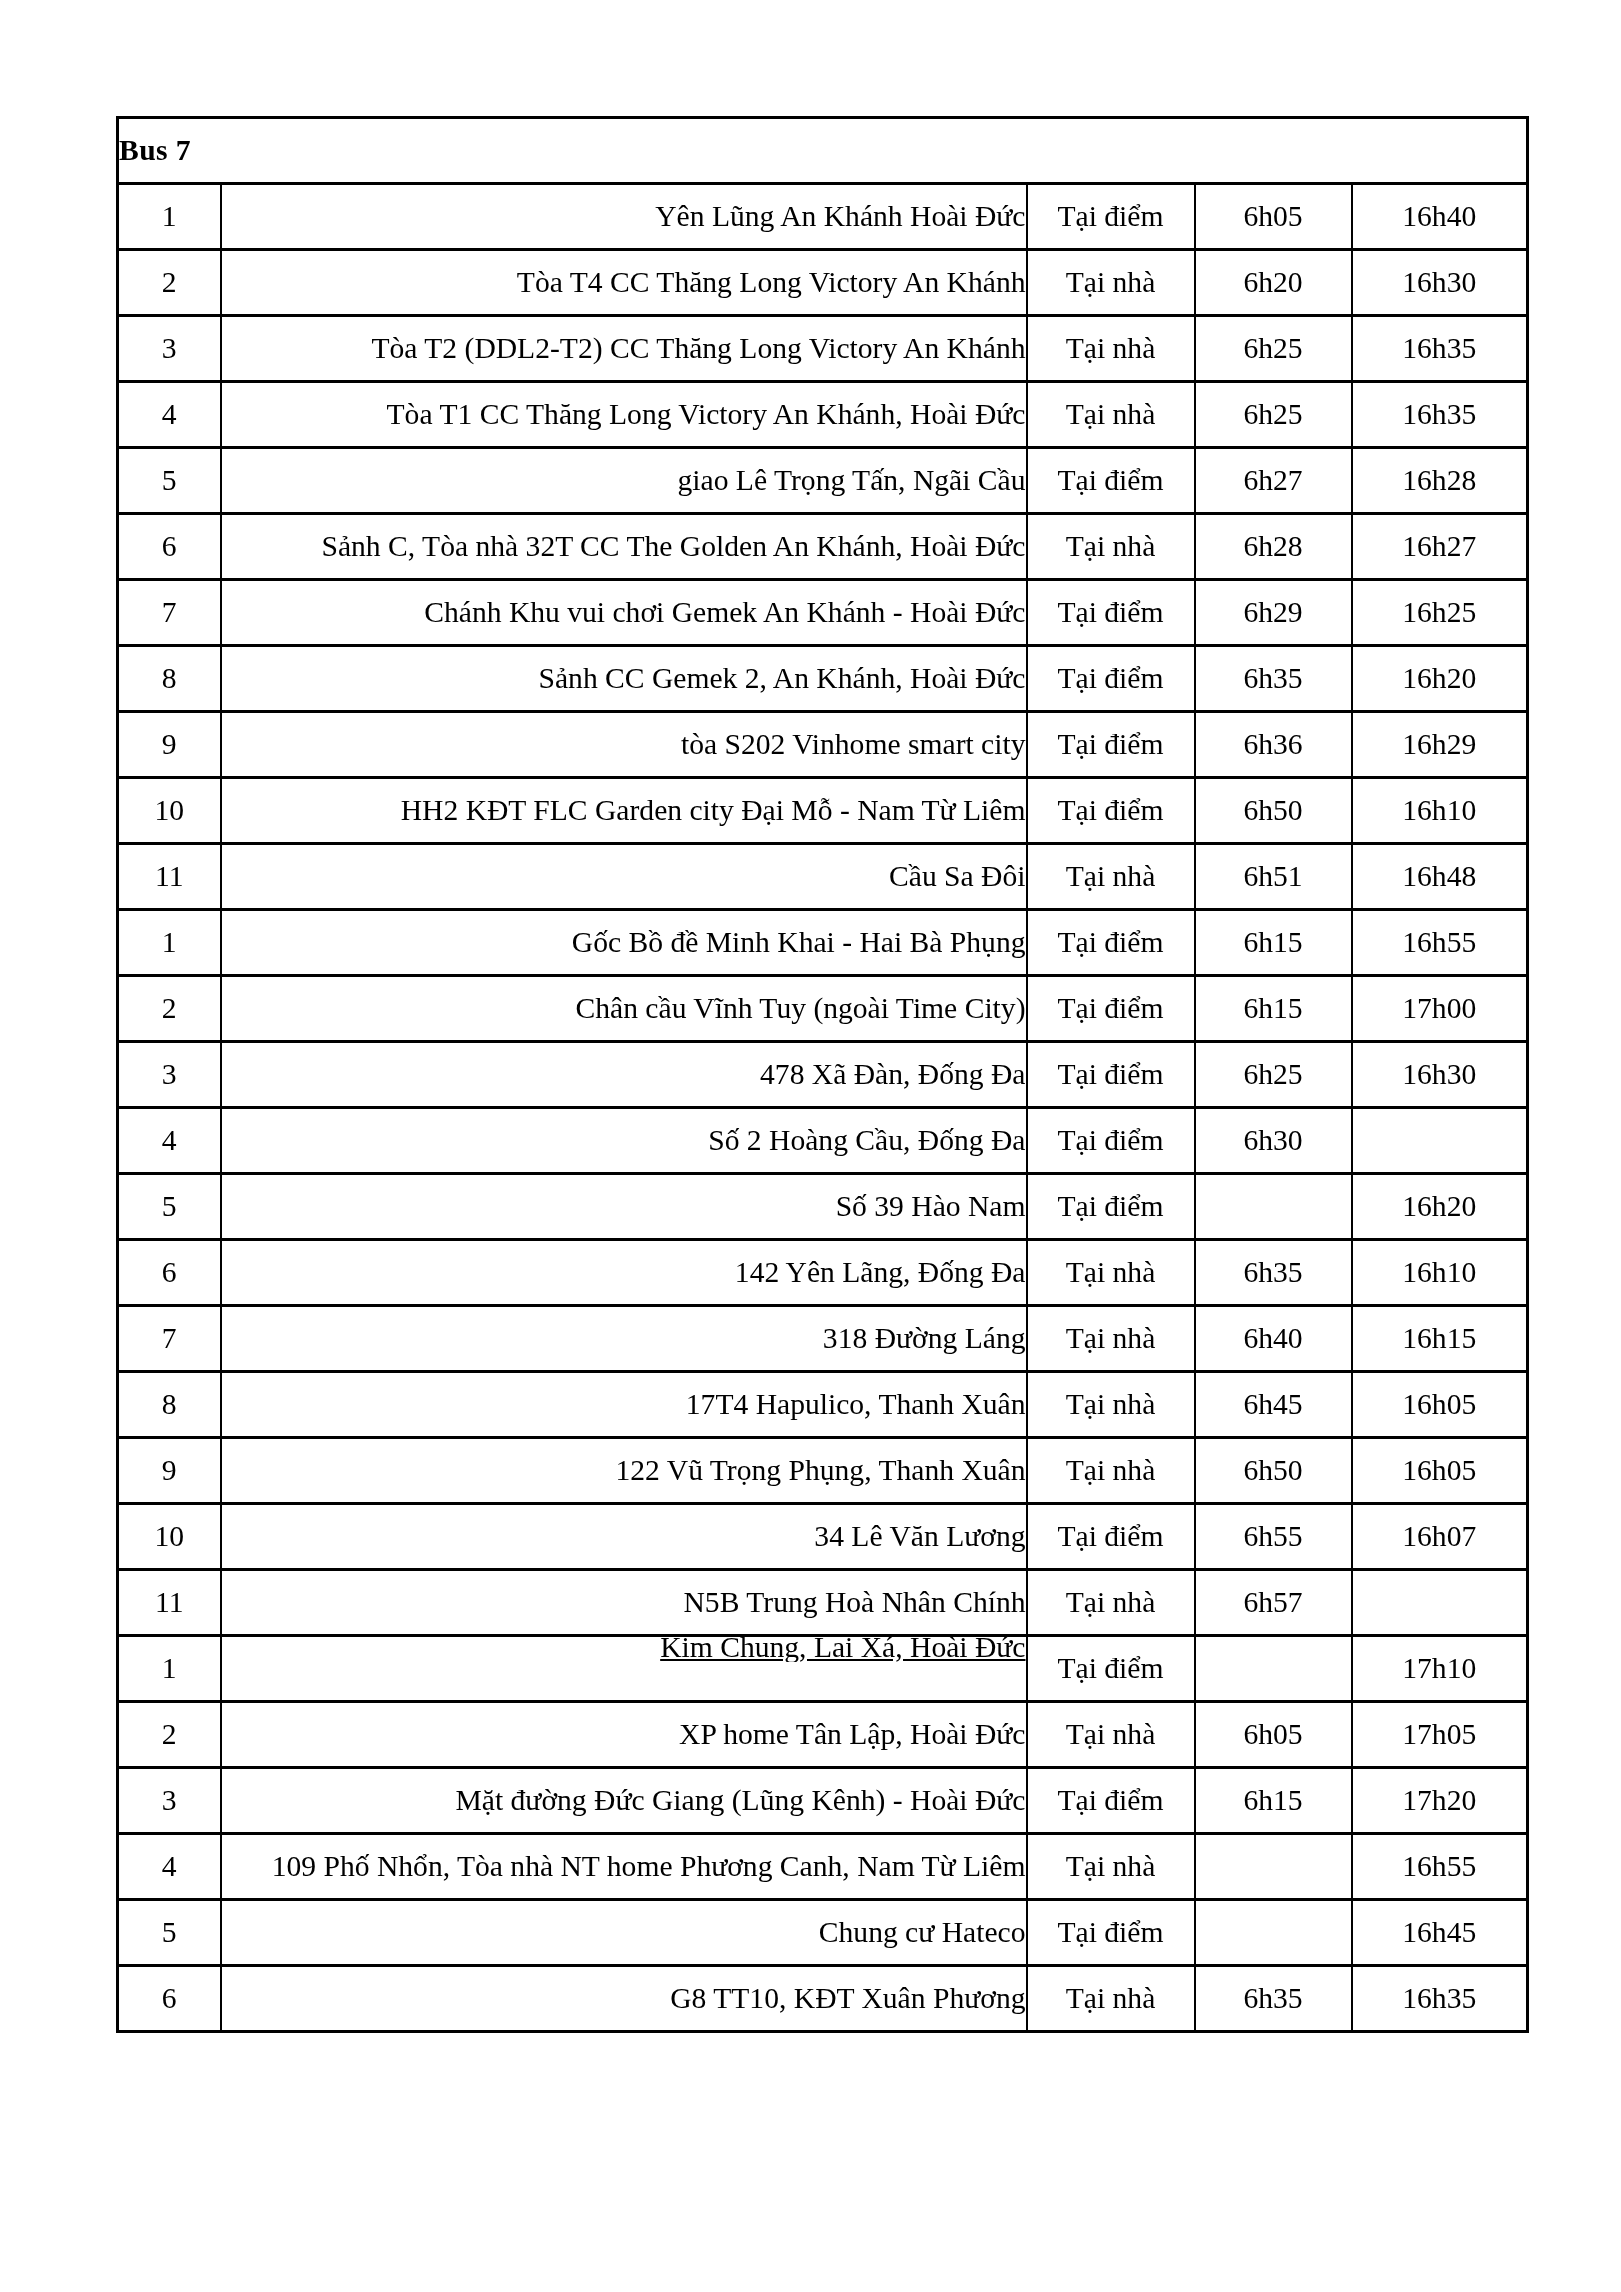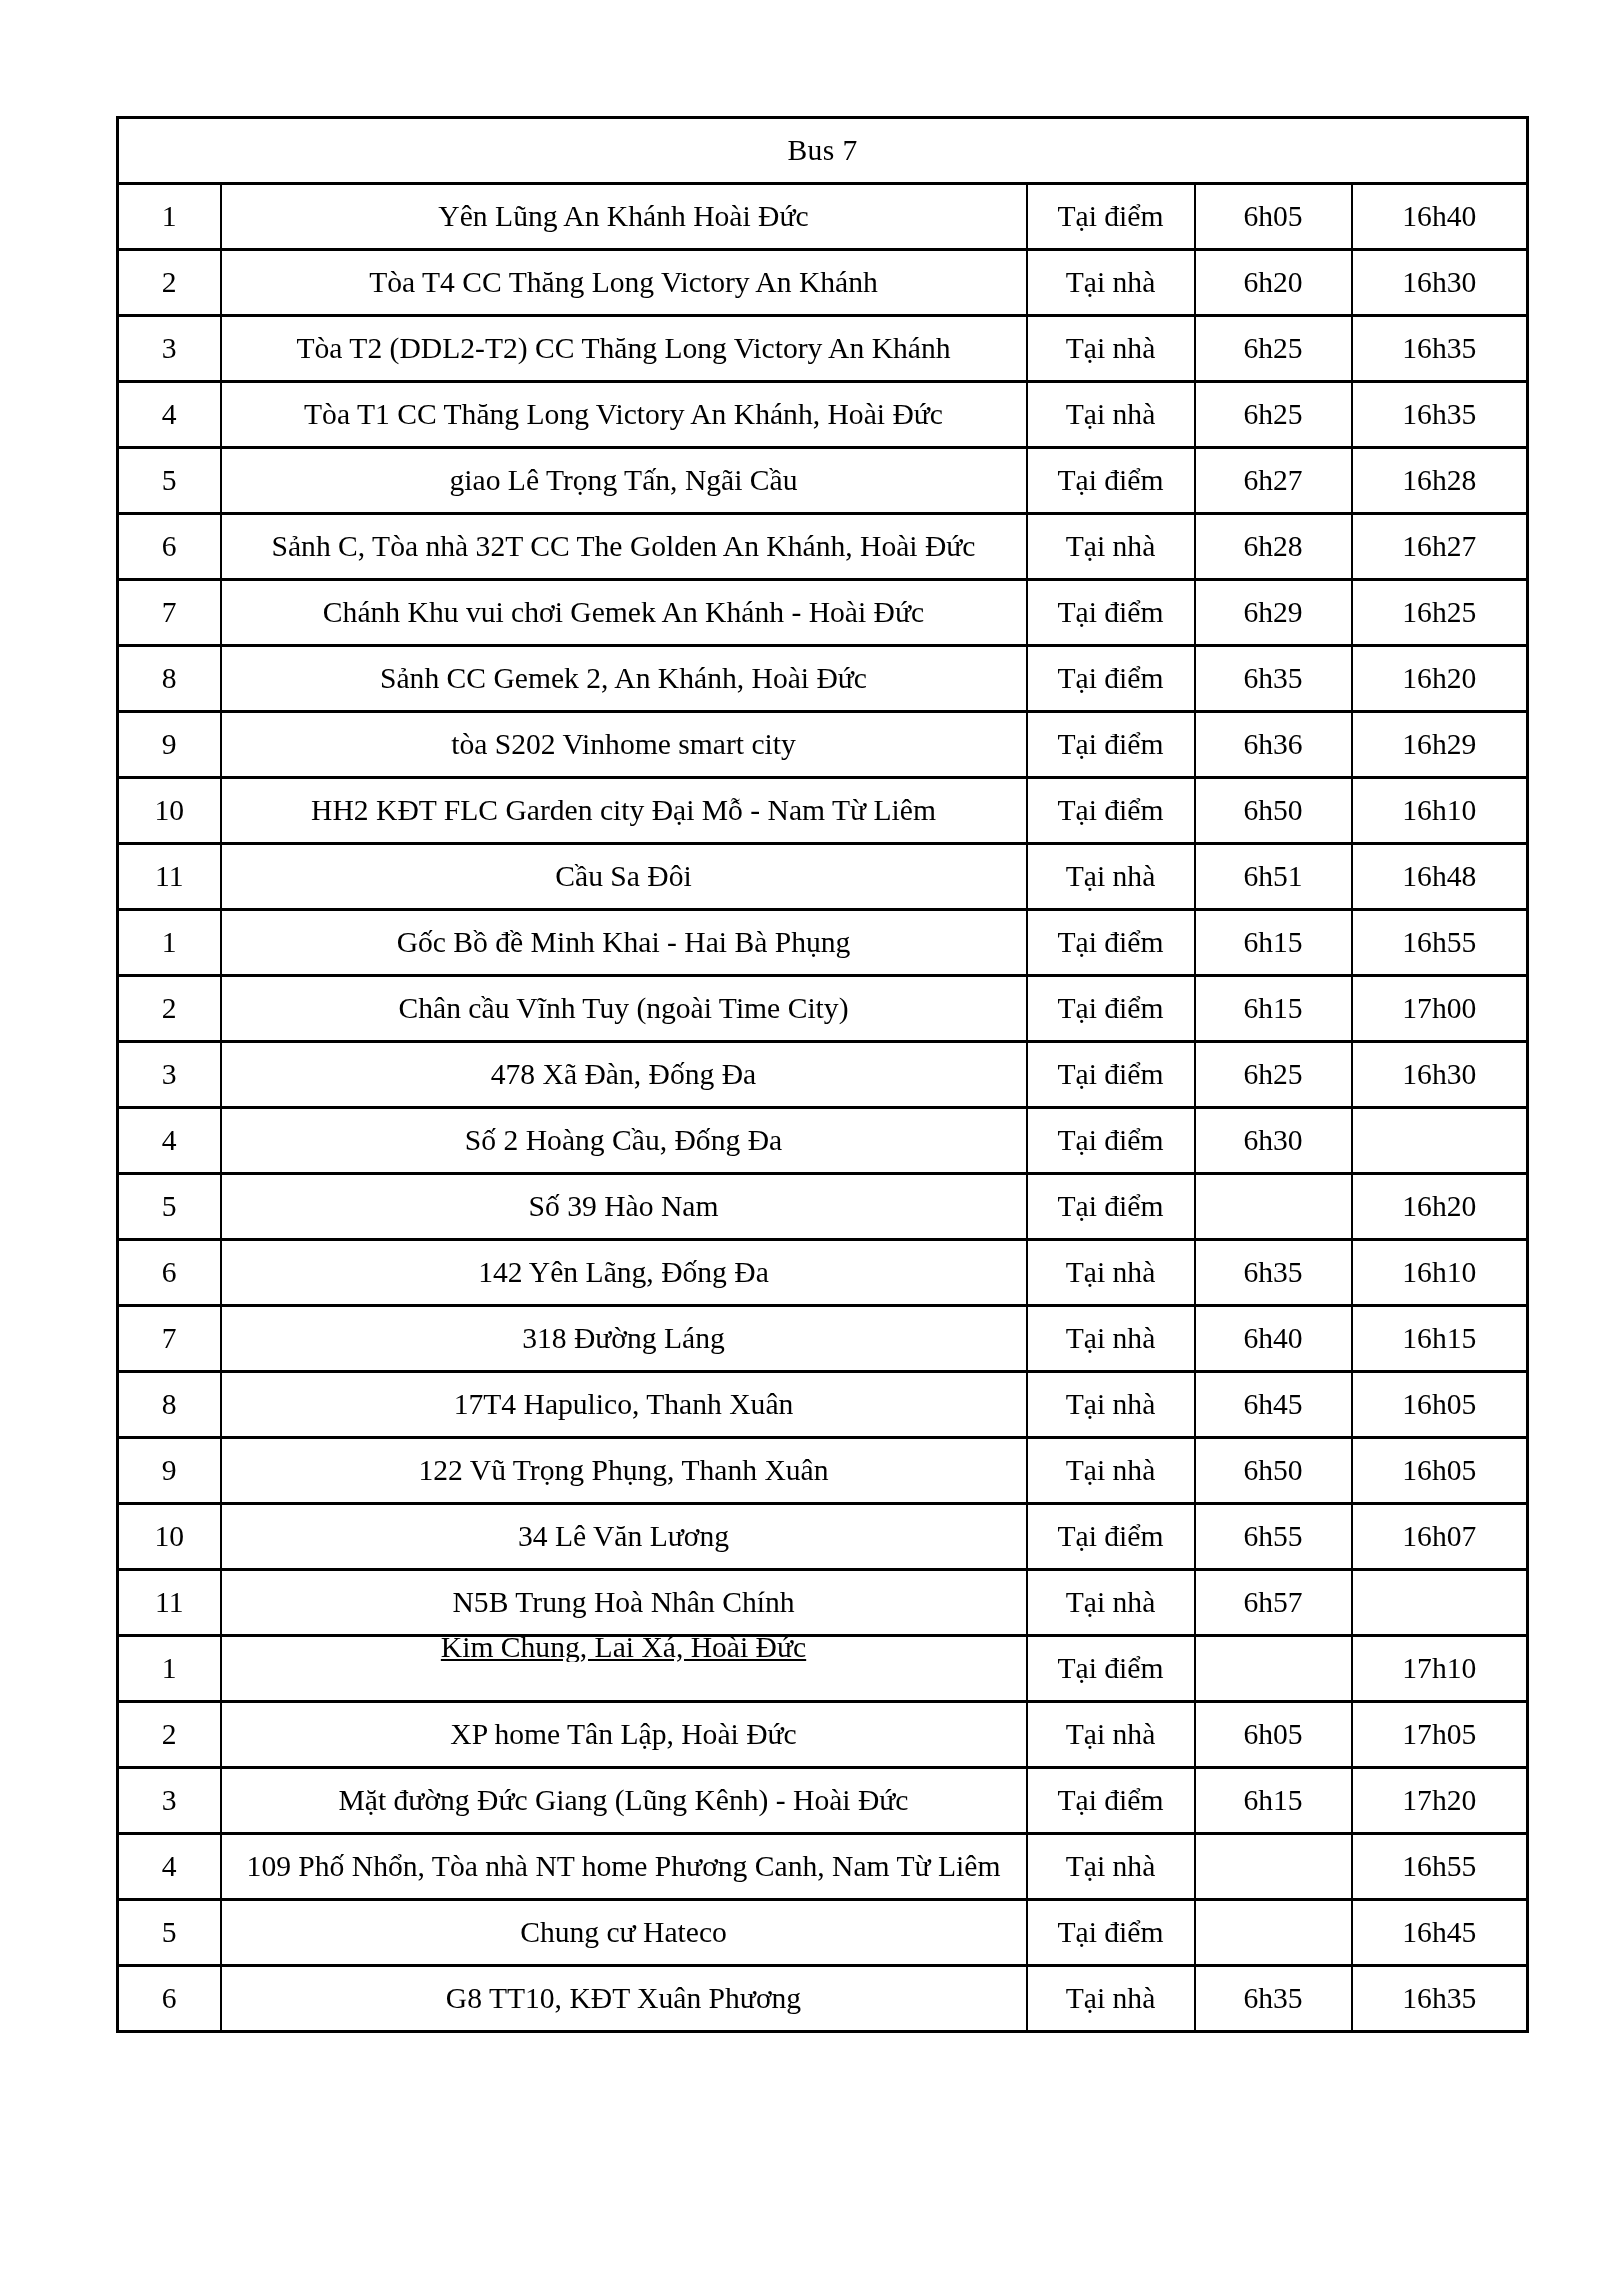--- a/index.html
+++ b/index.html
@@ -24,26 +24,25 @@
   table.bus-table tr { border-top: 3.6px solid #000; border-bottom: 3.6px solid #000; }
   table.bus-table td {
     border: 2.7px solid #000;
     height: 63px;
     vertical-align: middle;
     overflow: hidden;
     background: #ffffff;
     padding: 0;
   }
   td.section-title {
-    text-align: center;
-    font-weight: normal;
+    font-weight: bold;
     letter-spacing: 0.4px;
   }
   td.c-num, td.c-type, td.c-am, td.c-pm { text-align: center; }
-  td.c-name { text-align: center; padding: 0 7.2px; }
+  td.c-name { text-align: right; padding: 0 7.2px; }
   .name-inner { white-space: nowrap; overflow: hidden; }
   tr.name-top td.c-name { vertical-align: top; }
   tr.name-top .name-inner { margin-top: -4.5px; line-height: 1.0; text-decoration: underline; }
 </style>
 </head>
 <body>
 
 <div>
   <table class="bus-table">
     <colgroup>

